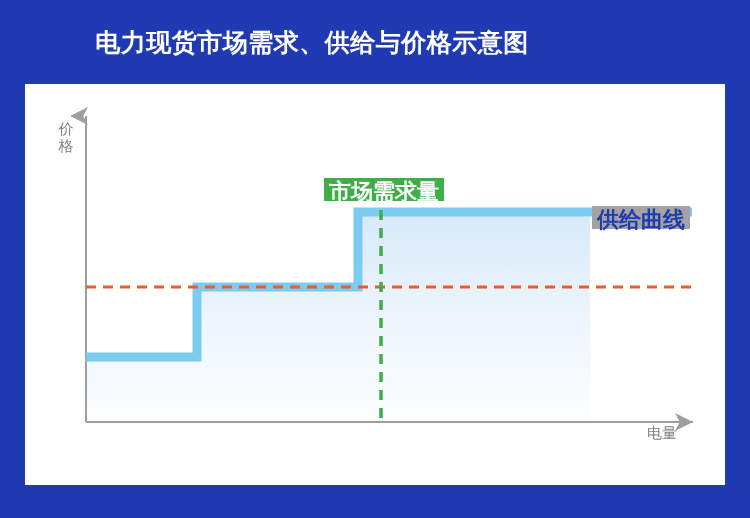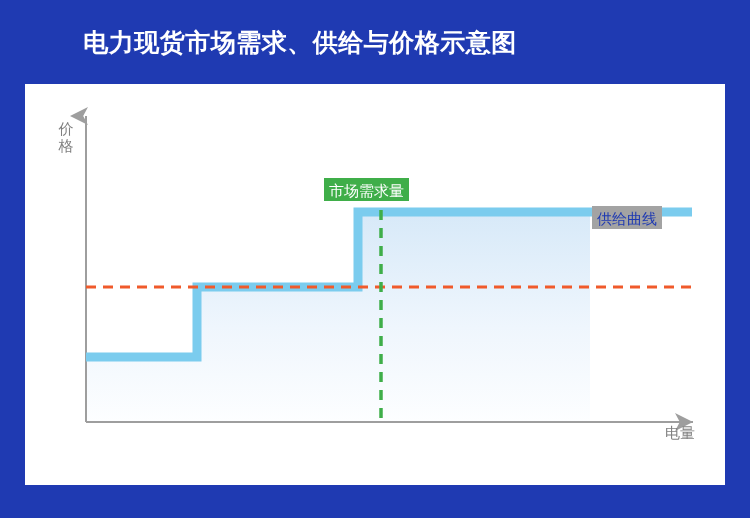--- a/index.html
+++ b/index.html
@@ -23,20 +23,21 @@
     left: 0;
     top: 26px;
     width: 600px;
     text-align: center;
     color: #FFFFFF;
     font-size: 25px;
     font-weight: bold;
     letter-spacing: 0.5px;
     line-height: 34px;
     white-space: nowrap;
+    padding-left: 12px;
   }
   #card {
     position: absolute;
     left: 25px;
     top: 84px;
     width: 700px;
     height: 401px;
     background: #FFFFFF;
   }
   #plot {
@@ -57,26 +58,26 @@
   #ylabel {
     left: 32px;
     top: 37px;
     width: 18px;
     text-align: center;
   }
   #xlabel {
     left: 622px;
     top: 341px;
     width: 48px;
-    text-align: right;
+    text-align: left;
   }
   .badge {
     position: absolute;
-    font-size: 15px;
-    font-weight: normal;
+    font-size: 22px;
+    font-weight: bold;
     line-height: 25px;
     height: 23px;
     padding: 1px 5px 2px 5px;
     white-space: nowrap;
     box-sizing: border-box;
   }
   #badge-demand {
     left: 299px;
     top: 94px;
     background: #3FAE49;

